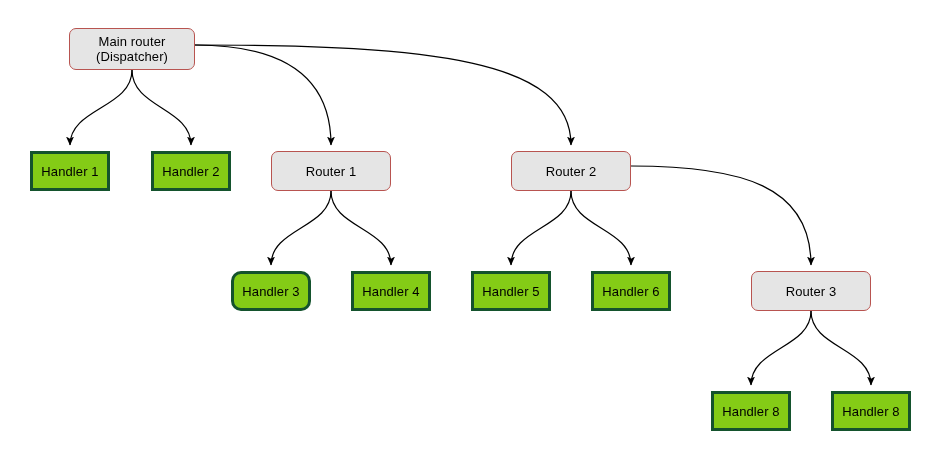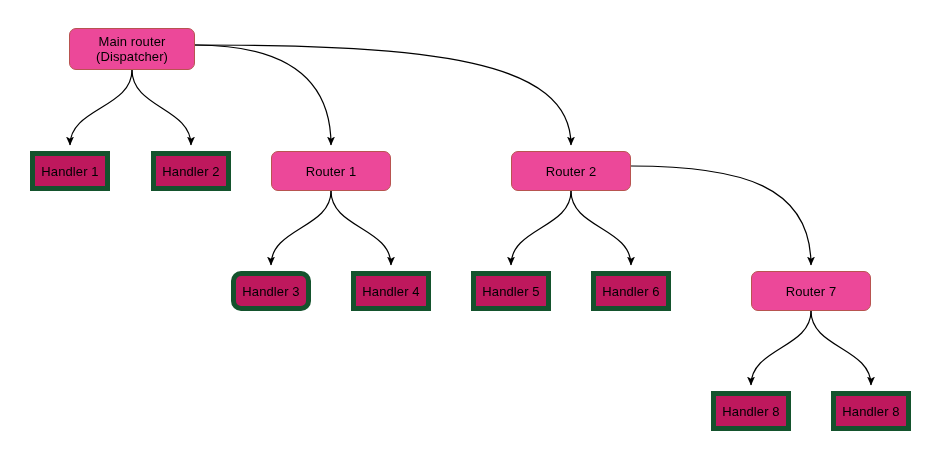--- a/index.html
+++ b/index.html
@@ -31,27 +31,27 @@
     align-items: center;
     justify-content: center;
     text-align: center;
     font-size: 13px;
     line-height: 15px;
     color: #000000;
     letter-spacing: 0.1px;
     z-index: 2;
   }
   .node-router {
-    background: #ec4899;
+    background: #e5e5e5;
     border: 1px solid #b85450;
     border-radius: 7px;
   }
   .node-handler {
-    background: #be185d;
-    border: 5px solid #14532d;
+    background: #84cc16;
+    border: 3px solid #14532d;
     border-radius: 0px;
   }
   .node-label {
     white-space: pre-line;
     pointer-events: none;
   }
 </style>
 </head>
 <body>
 
@@ -101,21 +101,21 @@
       <div class="node node-handler" style="left: 351px; top: 271px; width: 80px; height: 40px;">
         <span class="node-label">Handler 4</span>
       </div>
       <div class="node node-handler" style="left: 471px; top: 271px; width: 80px; height: 40px;">
         <span class="node-label">Handler 5</span>
       </div>
       <div class="node node-handler" style="left: 591px; top: 271px; width: 80px; height: 40px;">
         <span class="node-label">Handler 6</span>
       </div>
       <div class="node node-router" style="left: 751px; top: 271px; width: 120px; height: 40px;">
-        <span class="node-label">Router 7</span>
+        <span class="node-label">Router 3</span>
       </div>
       <div class="node node-handler" style="left: 711px; top: 391px; width: 80px; height: 40px;">
         <span class="node-label">Handler 8</span>
       </div>
       <div class="node node-handler" style="left: 831px; top: 391px; width: 80px; height: 40px;">
         <span class="node-label">Handler 8</span>
       </div>
     </div>
 
 </div>

